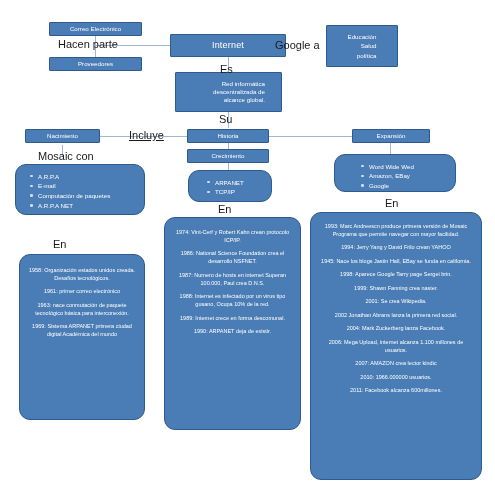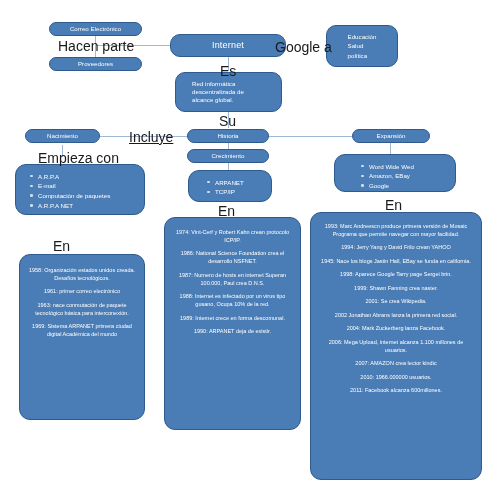--- a/index.html
+++ b/index.html
@@ -12,26 +12,26 @@
     -webkit-font-smoothing:antialiased;
   }
   #canvas{position:absolute;left:0;top:0;width:495px;height:495px;}
 
   
   .node{
     position:absolute;
     box-sizing:border-box;
     background:#4A7CB5;
     border:1px solid #2E5A8E;
-    border-radius:10px;
+    border-radius:1px;
     color:#ffffff;
     display:flex;
     align-items:center;
     justify-content:center;
-    text-align:left;
+    text-align:right;
     line-height:1.25;
     font-size:6.2px;
     padding:3px 16px;
     z-index:3;
   }
   .node.big{border-radius:11px;}
   .node.title{font-size:9px;letter-spacing:.2px;}
 
   
   .node.list{
@@ -58,21 +58,21 @@
     font-size:5.5px;
     line-height:1.45;
   }
   .node.para p{margin:0 0 5.5px 0;}
   .node.para p:last-child{margin-bottom:0;}
 
   
   .conn-label{
     position:absolute;
     color:#1a1a1a;
-    font-size:14px;
+    font-size:11px;
     white-space:nowrap;
     z-index:4;
     background:transparent;
   }
 
   
   .line{position:absolute;background:#9fb8d4;z-index:1;}
   .line.h{height:1px;}
   .line.v{width:1px;}
 </style>
@@ -135,21 +135,21 @@
   </div>
 
   <div class="node" style="left:187px;top:149px;width:82px;height:14px;">
     <span>Crecimiento</span>
   </div>
 
   <div class="node" style="left:352px;top:129px;width:78px;height:14px;">
     <span>Expansión</span>
   </div>
 
-  <div class="conn-label" style="left:38px;top:150px;font-weight:normal;">Empieza con</div>
+  <div class="conn-label" style="left:38px;top:150px;font-weight:normal;">Mosaic con</div>
 
   <div class="node big list" style="left:15px;top:164px;width:130px;height:51px;">
     <ul>
       <li>A.R.P.A</li>
       <li>E-mail</li>
       <li>Computación de paquetes</li>
       <li>A.R.P.A NET</li>
     </ul>
   </div>
 

